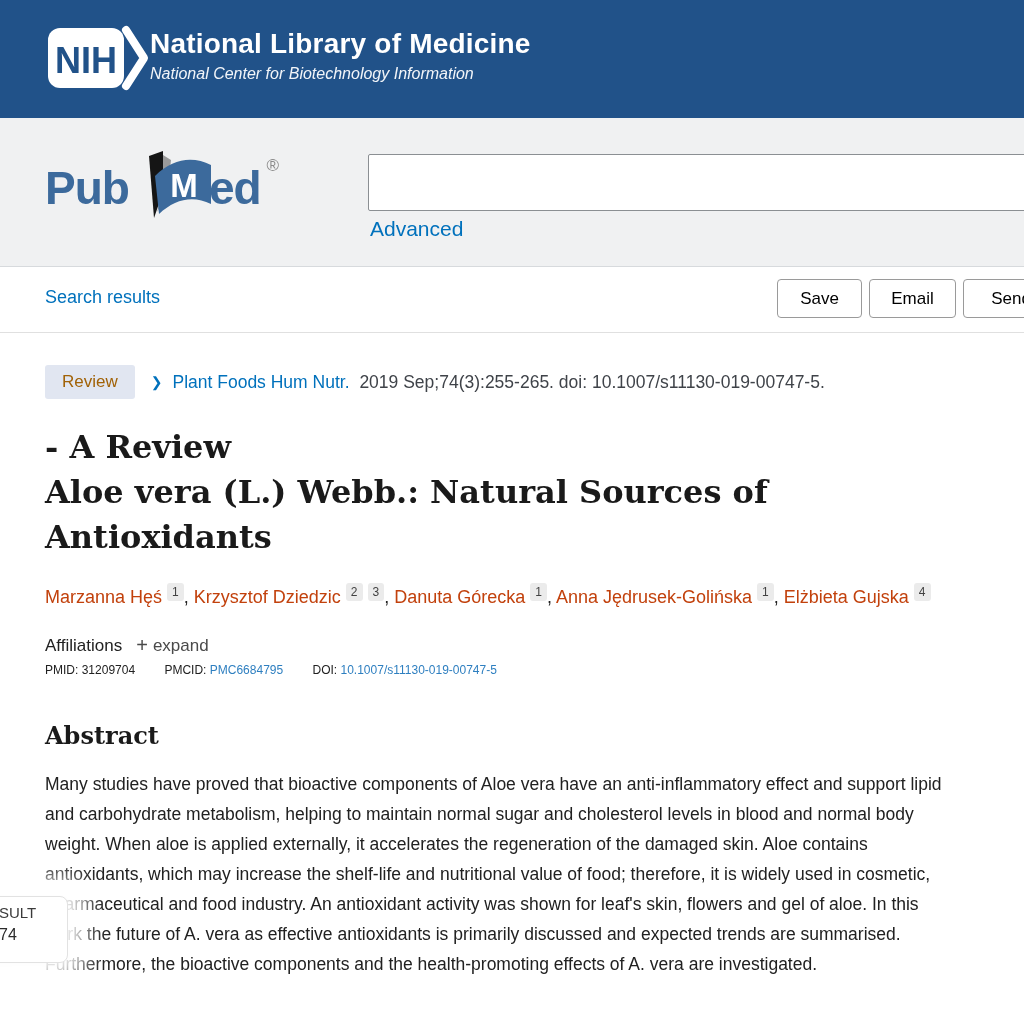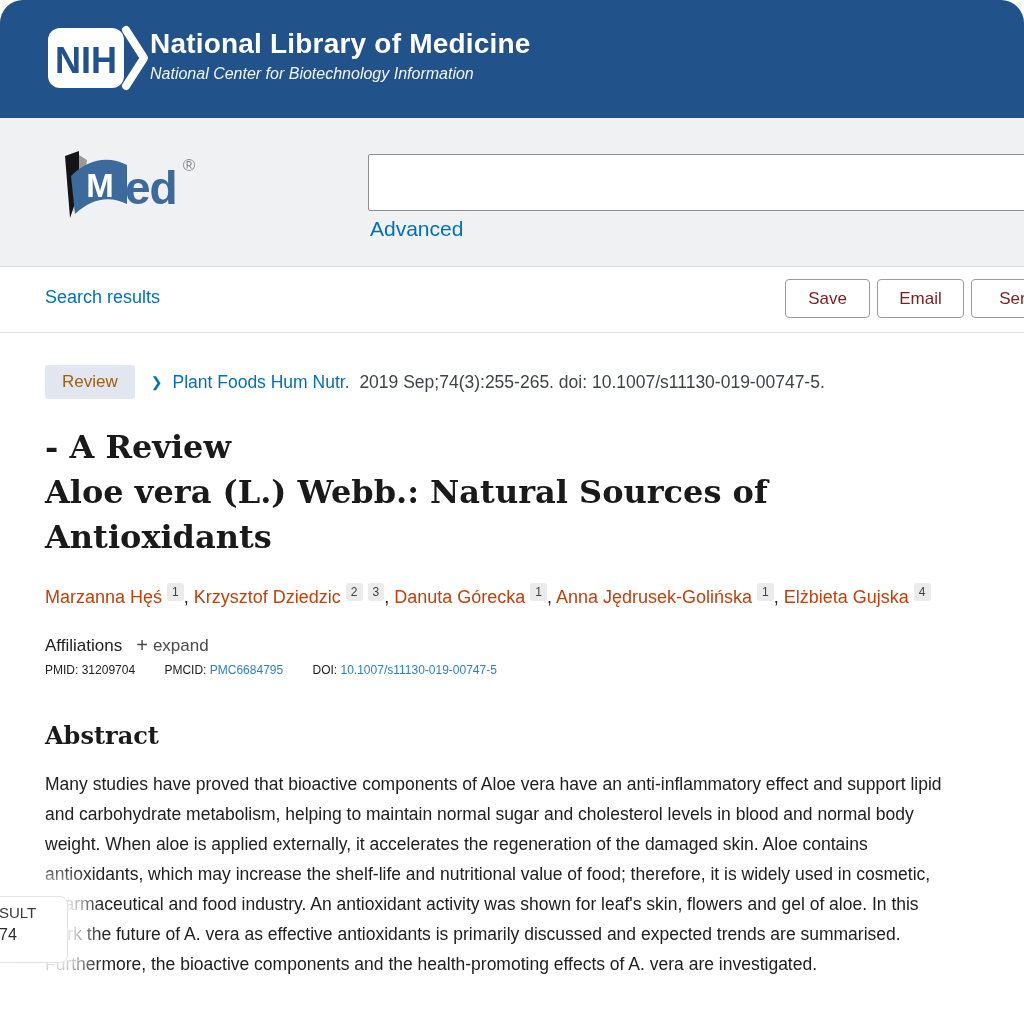--- a/index.html
+++ b/index.html
@@ -1,39 +1,39 @@
 <!DOCTYPE html>
 <html><head>
 <meta charset="utf-8">
 <style>
   * { margin:0; padding:0; box-sizing:border-box; }
   html,body { background:#fff; }
   body { font-family:"Liberation Sans","DejaVu Sans",sans-serif; }
-  .page { position:relative; width:1024px; height:1024px; overflow:hidden; background:#fff;border-radius:23px; }
+  .page { position:relative; width:1024px; height:1024px; overflow:hidden; background:#fff; }
 
   
   .nih-header { position:absolute; top:0; left:0; width:1024px; height:118px; background:#215289; }
   .nih-logo { position:absolute; left:46px; top:24px; display:flex; align-items:center; cursor:pointer; }
   .nih-titles { position:absolute; left:150px; top:28px; color:#fff; }
   .nih-title { font-size:28px; font-weight:bold; letter-spacing:0.2px; }
   .nih-subtitle { font-size:16px; font-style:italic; margin-top:5px; color:#f2f5f9; }
 
   
   .pubmed-band { position:absolute; top:118px; left:0; width:1024px; height:149px; background:#f0f1f2; border-bottom:1px solid #d7dadd; }
   .pubmed-logo { position:absolute; left:45px; top:30px; display:flex; align-items:flex-start; cursor:pointer; }
   .pm-pub, .pm-ed { font-size:46px; font-weight:bold; color:#3c6a9c; line-height:80px; letter-spacing:-1px; }
   .pm-book { position:relative; width:86px; height:82px; margin:0 -4px 0 -2px; }
   .pm-reg { font-size:17px; color:#8b8b8b; margin:8px 0 0 6px; }
   .search-input { position:absolute; left:368px; top:36px; width:690px; height:57px; background:#fff; border:1px solid #8b8f93; border-radius:2px; font-size:18px; padding:0 12px; color:#212121; }
   .advanced-link { position:absolute; left:370px; top:99px; font-size:21px; color:#0071bc; text-decoration:none; cursor:pointer; }
 
   
   .results-bar { position:absolute; top:267px; left:0; width:1024px; height:66px; background:#fff; border-bottom:1px solid #e0e0e0; }
   .search-results-link { position:absolute; left:45px; top:20px; font-size:18px; color:#0071bc; text-decoration:none; cursor:pointer; }
-  .action-btn { position:absolute; top:12px; height:39px; background:#fff; border:1px solid #9a9a9a; border-radius:4px; font-size:17px; color:#7f1d1d; text-align:center; line-height:37px; cursor:pointer; font-family:inherit;margin-left:8px; }
+  .action-btn { position:absolute; top:12px; height:39px; background:#fff; border:1px solid #9a9a9a; border-radius:4px; font-size:17px; color:#000000; text-align:center; line-height:37px; cursor:pointer; font-family:inherit; }
   .btn-save  { left:777px; width:85px; }
   .btn-email { left:869px; width:87px; }
   .btn-send  { left:963px; width:96px; }
 
   
   .article { position:absolute; top:333px; left:0; width:1024px; padding:32px 45px 0 45px; }
   .cite-row { display:flex; align-items:center; font-size:17.5px; }
   .review-badge { background:#e1e6f1; color:#a16207; padding:7px 17px; border-radius:3px; font-size:17px; }
   .crumb-chevron { color:#0071bc; font-size:14px; margin:0 10px 0 16px; }
   .journal-link { color:#0071bc; text-decoration:none; cursor:pointer; }
@@ -78,20 +78,21 @@
       </svg>
     </div>
     <div class="nih-titles">
       <div class="nih-title">National Library of Medicine</div>
       <div class="nih-subtitle">National Center for Biotechnology Information</div>
     </div>
   </div>
 
   <div class="pubmed-band">
     <div class="pubmed-logo">
+      <span class="pm-pub">Pub</span>
       <span class="pm-book">
         <svg width="86" height="82" viewBox="0 0 86 82">
           <path d="M22 8 L36 3 L36 44 L27 70 Z" fill="#151515"></path>
           <path d="M36 7 L44 12 L40 48 L30 64 L36 44 Z" fill="#9a9a9a"></path>
           <path d="M28 28 C46 10, 66 8, 84 17 L84 56 C66 47, 48 51, 32 66 Z" fill="#3c6a9c"></path>
           <text x="57" y="49" text-anchor="middle" font-family="Liberation Sans, sans-serif" font-size="33" font-weight="bold" fill="#ffffff">M</text>
         </svg>
       </span>
       <span class="pm-ed">ed</span>
       <span class="pm-reg">®</span>

